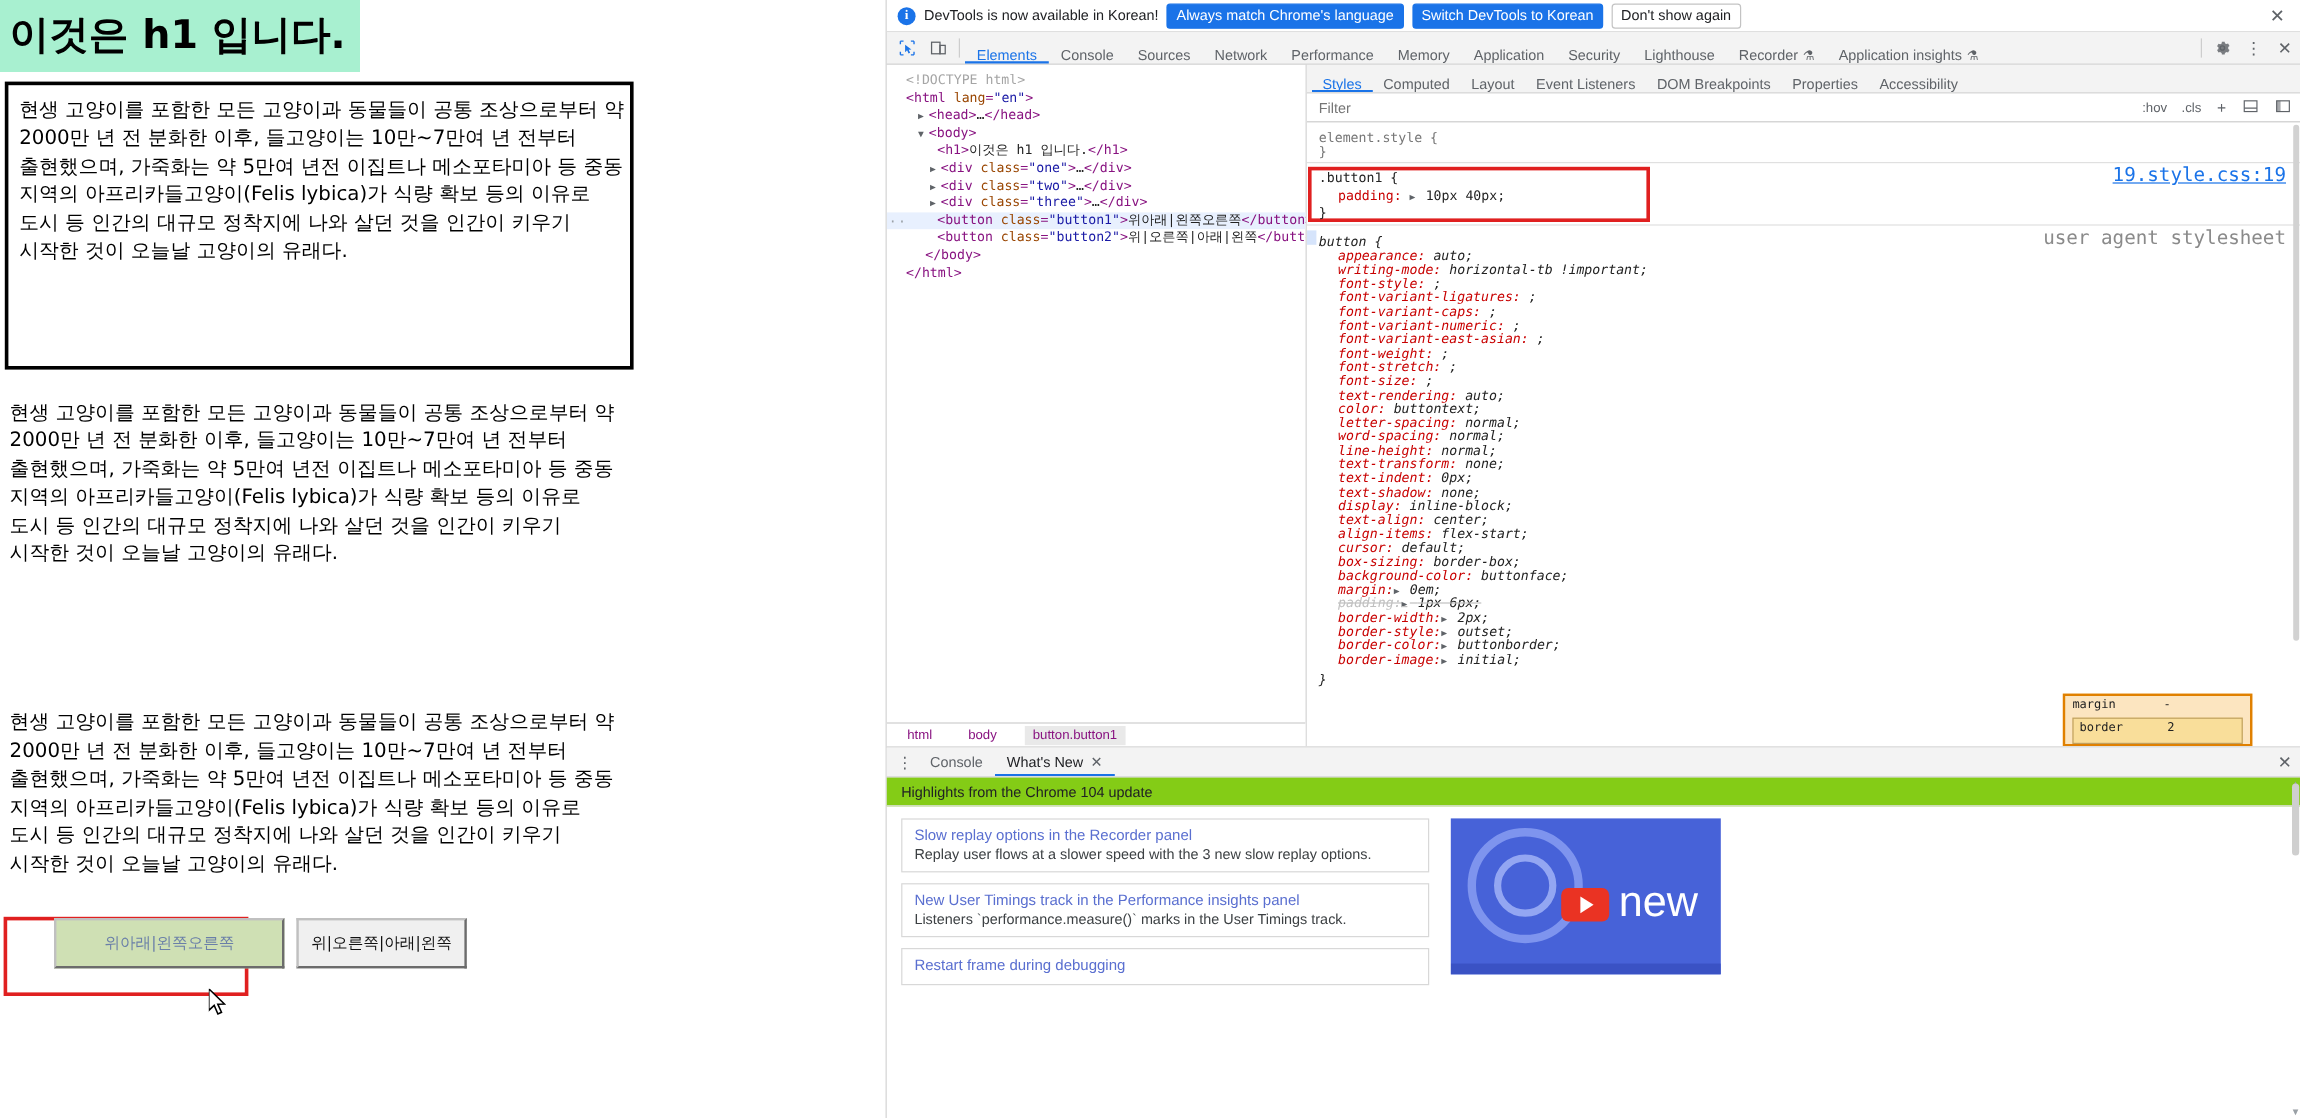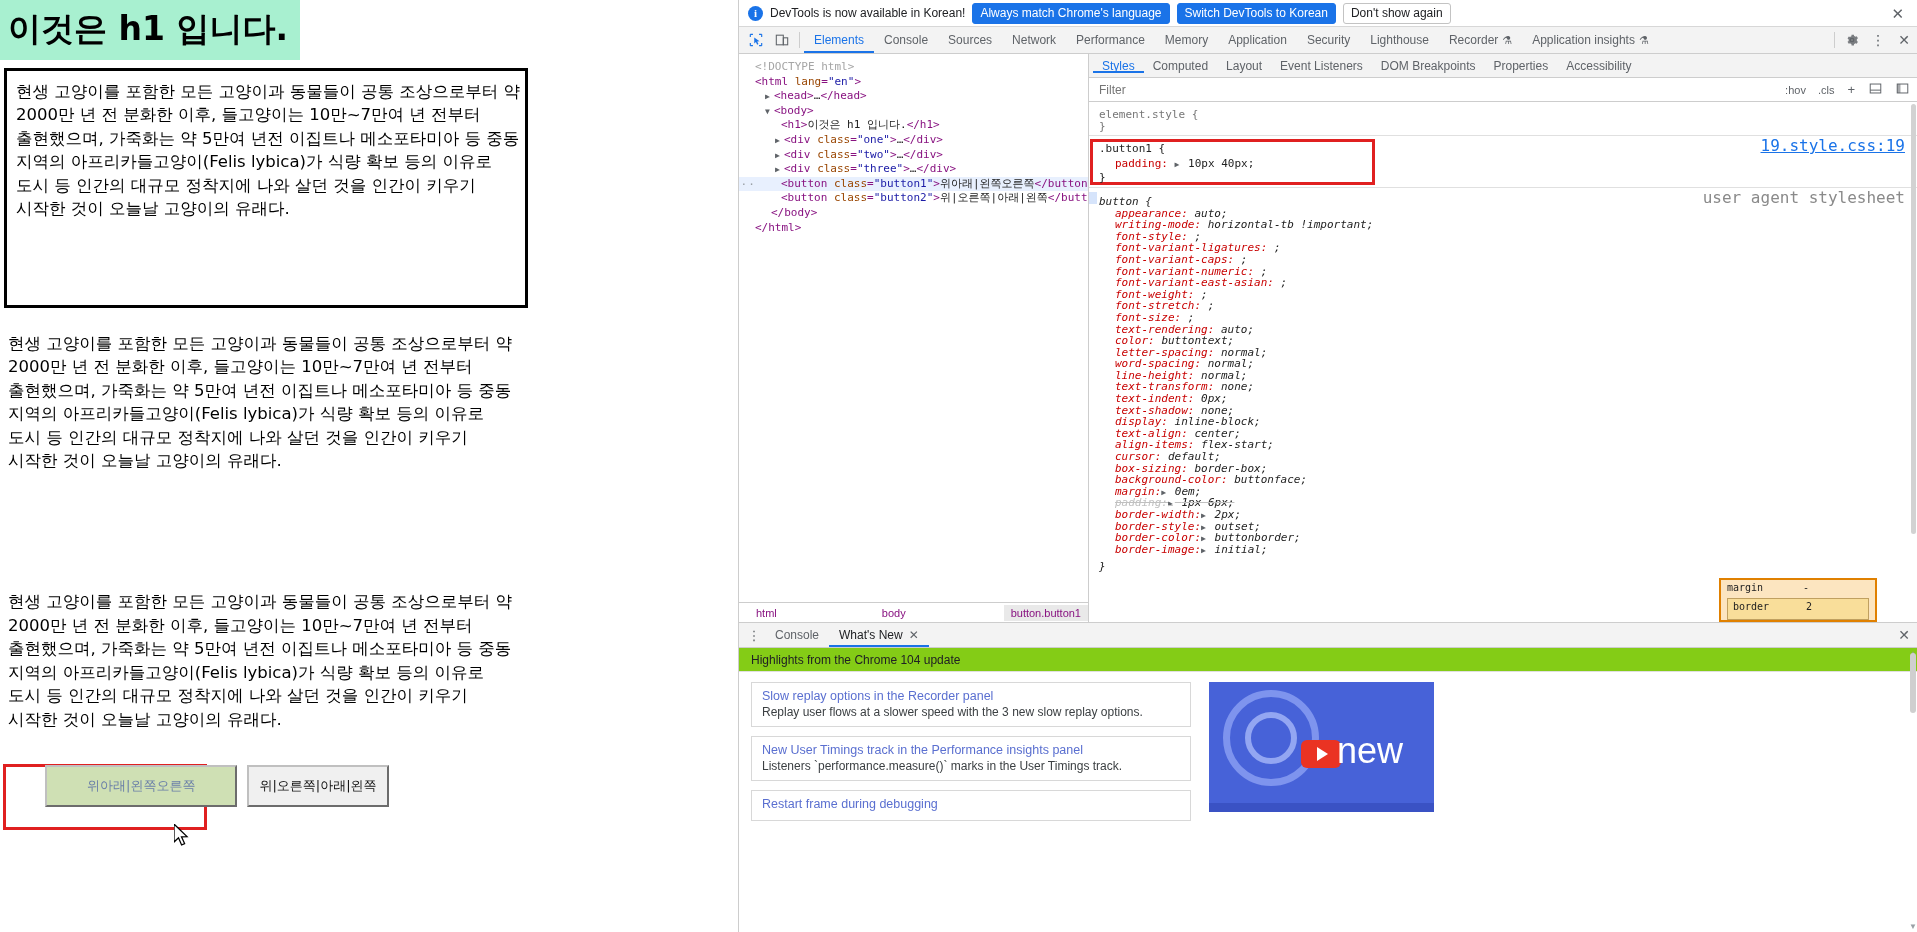--- a/index.html
+++ b/index.html
@@ -146,21 +146,21 @@
     border-bottom: 1px solid #cdcdcd;
     display: flex; align-items: stretch;
     padding-left: 4px;
   }
   .tb-icon {
     width: 26px; display: flex; align-items: center; justify-content: center;
     cursor: pointer;
   }
   .tb-sep { width: 1px; background: #cdcdcd; margin: 5px 4px; }
   .mtab {
-    display: flex; align-items: center; gap: 4px;
+    display: flex; align-items: flex-end; gap: 4px;
     padding: 0 10px; font-size: 12px; color: #5f6368;
     cursor: pointer; white-space: nowrap;
   }
   .mtab.active { color: #1a73e8; box-shadow: inset 0 -2px 0 #1a73e8; }
   .mtab-right { margin-left: auto; display: flex; align-items: stretch; }
   .flask { font-size: 11px; color: #5f6368; }
   .gear-ic, .dots-ic, .x-ic {
     width: 26px; display: flex; align-items: center; justify-content: center;
     color: #5f6368; cursor: pointer; font-size: 14px;
   }
@@ -210,33 +210,33 @@
     position: absolute; left: -6px; top: 1px;
     color: #9aa0a6; font-size: 11px; letter-spacing: 1px;
   }
 
   
   .breadcrumb {
     position: absolute; bottom: 0; left: 0; right: 0;
     height: 20px; background: #fff;
     border-top: 1px solid #cdcdcd;
     display: flex; align-items: center;
-    font-size: 11px; padding-left: 10px; gap: 16px; justify-content: space-between;
+    font-size: 11px; padding-left: 10px; gap: 16px;
   }
   .crumb {
     padding: 2px 7px; color: #881280; cursor: pointer;
     font-family: "Liberation Sans", sans-serif;
   }
   .crumb.active { background: #e9e9e9; }
 
   
   .stabs {
     height: 24px; background: #f3f3f3;
     border-bottom: 1px solid #cdcdcd;
-    display: flex; align-items: center; padding-left: 4px;
+    display: flex; align-items: flex-end; padding-left: 4px;
   }
   .stab {
     display: flex; align-items: center; padding: 0 9px;
     font-size: 12px; color: #5f6368; cursor: pointer; white-space: nowrap;
   }
   .stab.active { color: #1a73e8; box-shadow: inset 0 -2px 0 #1a73e8; }
 
   .filterbar {
     height: 24px; background: #fff;
     border-bottom: 1px solid #cdcdcd;
@@ -393,21 +393,21 @@
     display: flex; align-items: center; justify-content: center;
   }
   .wn-yt::after {
     content: ""; width: 0; height: 0;
     border-left: 11px solid #fff;
     border-top: 7px solid transparent;
     border-bottom: 7px solid transparent;
     margin-left: 3px;
   }
   .wn-new {
-    position: absolute; left: 128px; top: 48px;
+    position: absolute; left: 140px; top: 48px;
     color: #fff; font-size: 36px;
     font-family: "Liberation Sans", sans-serif;
   }
   .wn-bar {
     position: absolute; left: 0; bottom: 0; width: 100%; height: 9px;
     background: #3a52c4;
   }
   .vscroll-outer {
     position: absolute; right: 0; top: 26px; bottom: 0; width: 8px;
   }

